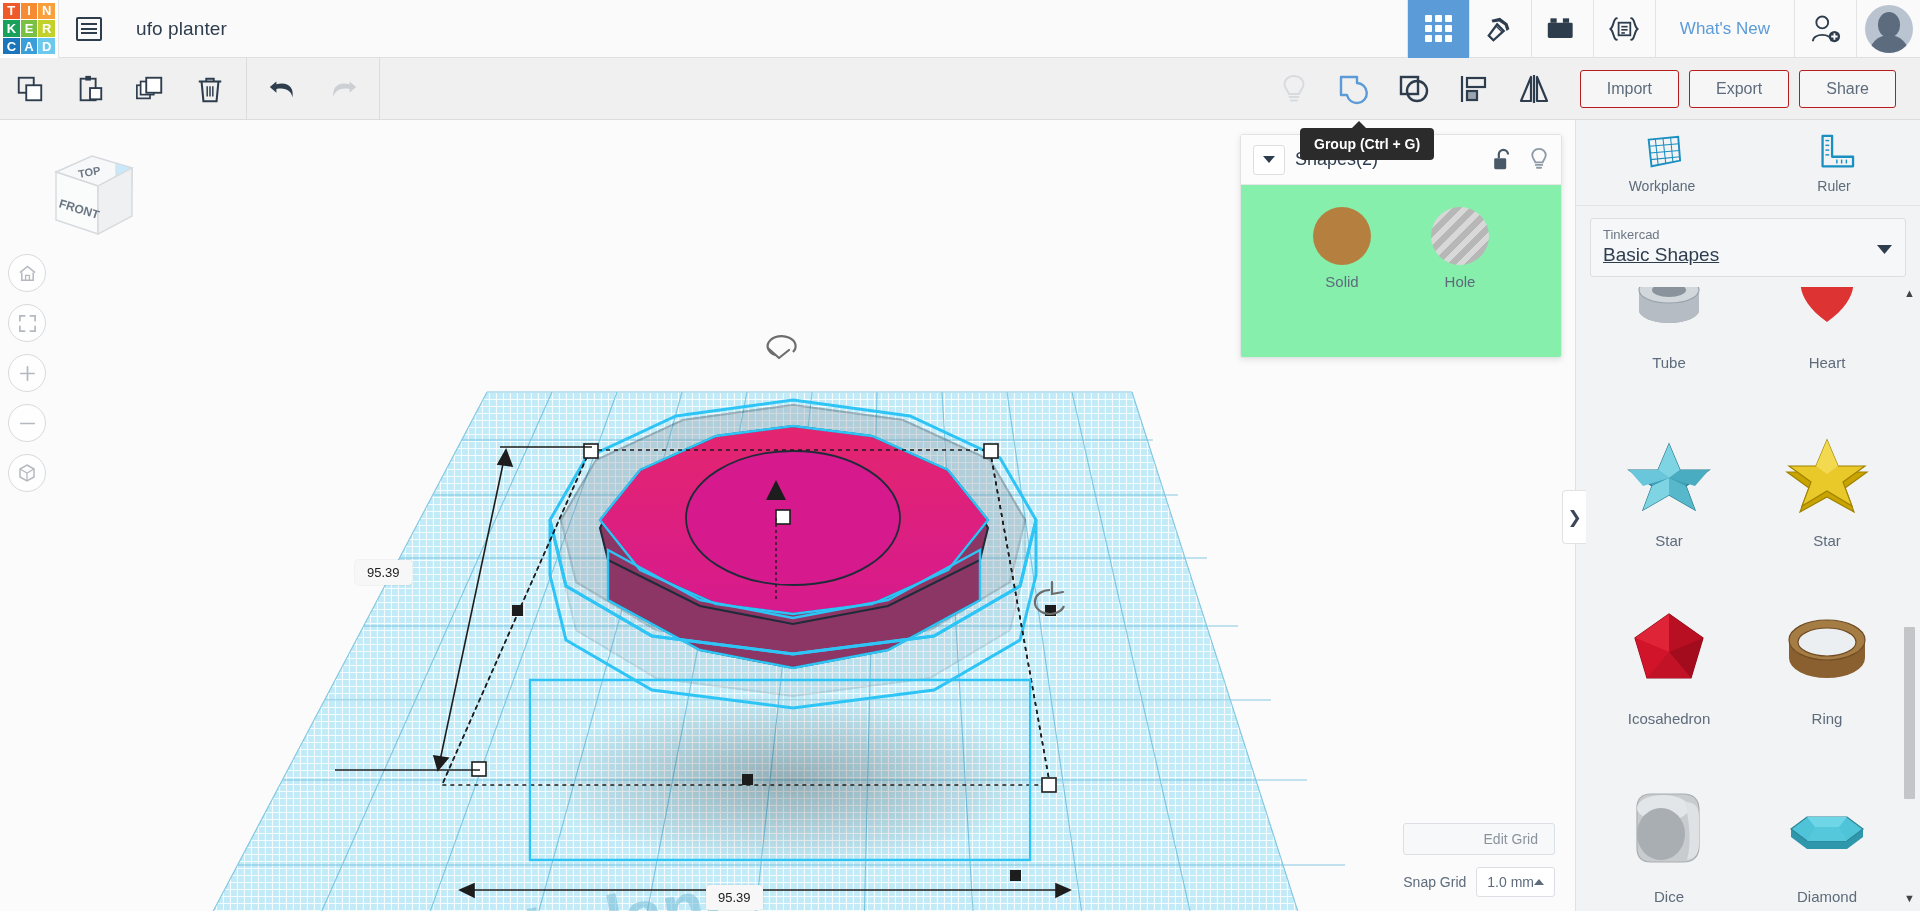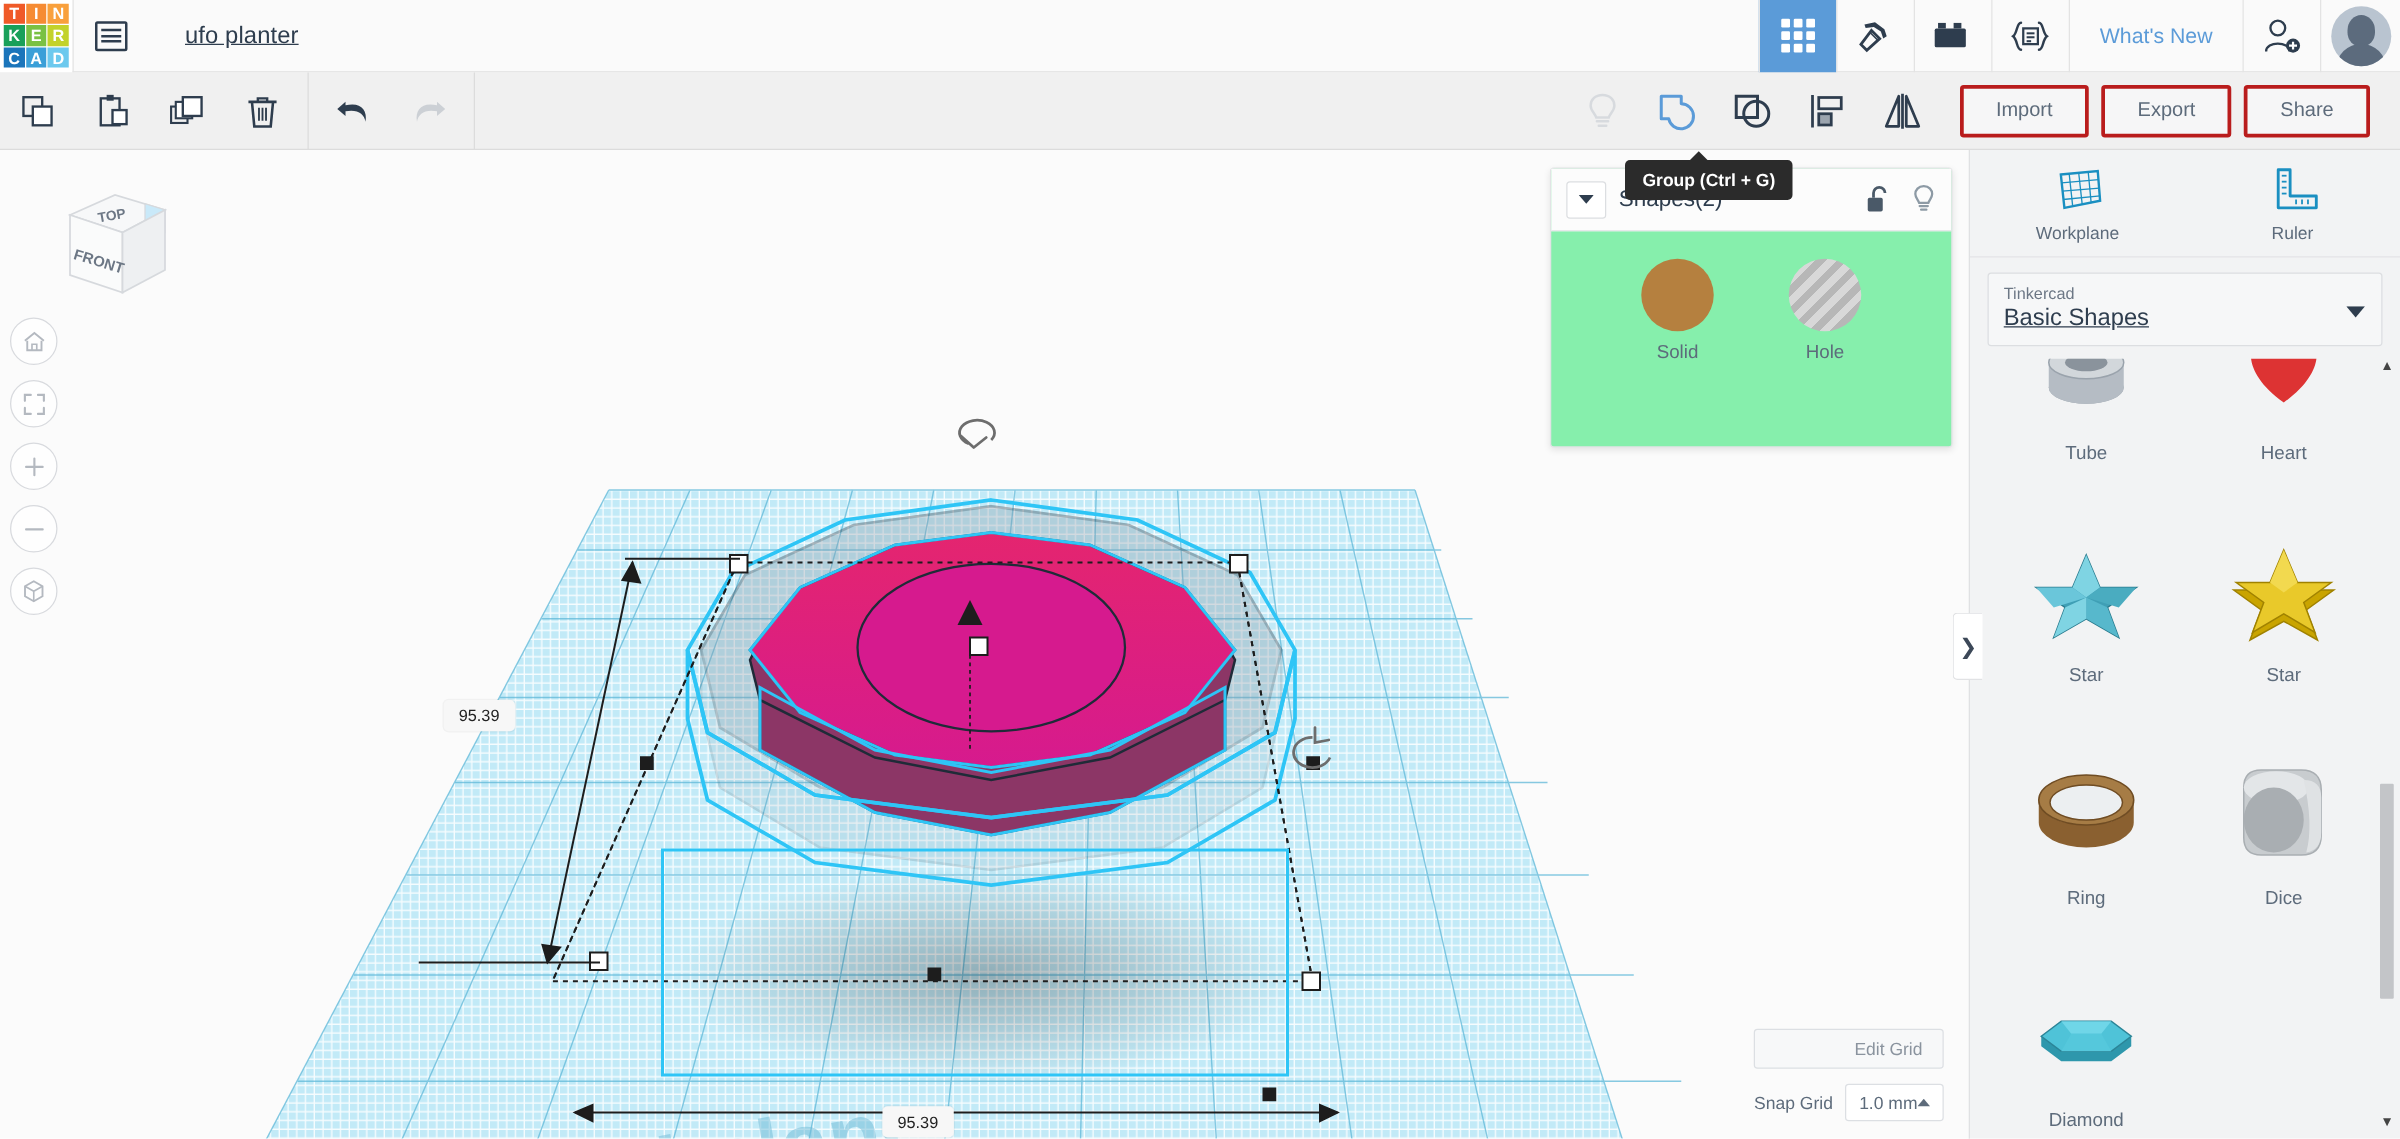--- a/index.html
+++ b/index.html
@@ -28,21 +28,21 @@
   }
   .doc-icon-wrap {
     width: 60px; height: 58px; display: flex; align-items: center; justify-content: center;
     border-left: 1px solid #e3e3e3;
   }
   .doc-icon {
     width: 26px; height: 24px; border: 2px solid #2e3d4e; border-radius: 2px;
     display: flex; flex-direction: column; justify-content: center; gap: 2.5px; padding: 0 3px;
   }
   .doc-icon i { display: block; height: 2px; background: #2e3d4e; }
-  .project-title { font-size: 19px; color: #2e3d4e; margin-left: 30px; letter-spacing: .1px; text-decoration: underline; }
+  .project-title { font-size: 19px; color: #2e3d4e; margin-left: 18px; letter-spacing: .1px; }
   .topbar-spacer { flex: 1 1 auto; }
 
   .top-right { display: flex; align-items: stretch; height: 58px; }
   .tr-cell {
     width: 62px; height: 58px; display: flex; align-items: center; justify-content: center;
     border-left: 1px solid #e3e3e3; cursor: pointer; background: transparent;
   }
   .tr-cell.active { background: #5b9bd8; }
   .tr-cell.wide { width: auto; padding: 0 24px; font-size: 17px; color: #5b9bd8; }
   .grid9 { display: grid; grid-template-columns: repeat(3, 7px); grid-template-rows: repeat(3, 7px); gap: 3px; }
@@ -67,21 +67,21 @@
   .tb-btn {
     width: 60px; height: 62px; display: flex; align-items: center; justify-content: center;
     cursor: pointer;
   }
   .tb-sep { width: 1px; height: 62px; background: #dcdcdc; margin: 0 6px; }
   .tb-right { margin-left: auto; display: flex; align-items: center; height: 62px; }
   .tb-btn.active svg { color: #5b9bd8; }
   .tb-btn.disabled svg { color: #c9ccd1; }
   .pill-btns { display: flex; gap: 10px; padding: 0 24px 0 16px; }
   .pill {
-    border: 3px solid #b91c1c; background: #f6f6f7; border-radius: 3px;
+    border: 1px solid #b91c1c; background: #f6f6f7; border-radius: 3px;
     padding: 9px 26px; font-size: 16px; color: #5d6b7b; cursor: pointer;
   }
 
   
   .canvas {
     position: absolute; top: 120px; left: 0; width: 1575px; height: 791px;
     background: #fbfbfb; overflow: hidden;
   }
 
   
@@ -666,20 +666,33 @@
           <div class="shape-art">
             <svg width="100" height="80" viewBox="0 0 100 80">
               <polygon points="50,12 62,38 90,38 68,54 77,78 50,63 23,78 32,54 10,38 38,38" fill="#c9a400" stroke="#a08200" stroke-width="1.2"></polygon>
               <polygon points="50,6 61,32 88,32 66,48 75,72 50,57 25,72 34,48 12,32 39,32" fill="#e9c92a" stroke="#a08200" stroke-width="1.2"></polygon>
               <polygon points="50,6 61,32 50,40 39,32" fill="#f2d94f"></polygon>
             </svg>
           </div>
           <div class="shape-cap">Star</div>
         </div>
 
+        <div class="shape-cell">
+          <div class="shape-art">
+            <svg width="92" height="92" viewBox="0 0 92 92">
+              <polygon points="46,8 80,32 68,72 24,72 12,32" fill="#d2142a" stroke="#8e0b1c" stroke-width="1.2"></polygon>
+              <polygon points="46,8 46,46 12,32" fill="#e02437"></polygon>
+              <polygon points="46,8 80,32 46,46" fill="#b80f22"></polygon>
+              <polygon points="12,32 46,46 24,72" fill="#d2142a"></polygon>
+              <polygon points="80,32 68,72 46,46" fill="#a30c1d"></polygon>
+              <polygon points="24,72 46,46 68,72" fill="#c21226"></polygon>
+            </svg>
+          </div>
+          <div class="shape-cap">Icosahedron</div>
+        </div>
 
         <div class="shape-cell">
           <div class="shape-art">
             <svg width="96" height="84" viewBox="0 0 96 84">
               <path d="M10 30 A38 20 0 0 0 86 30 V48 A38 20 0 0 1 10 48 Z" fill="#8a6030"></path>
               <ellipse cx="48" cy="30" rx="38" ry="20" fill="#a67c45" stroke="#6f4c23" stroke-width="1.2"></ellipse>
               <ellipse cx="48" cy="32" rx="29" ry="14" fill="#eceff1" stroke="#6f4c23" stroke-width="1.2"></ellipse>
             </svg>
           </div>
           <div class="shape-cap">Ring</div>

